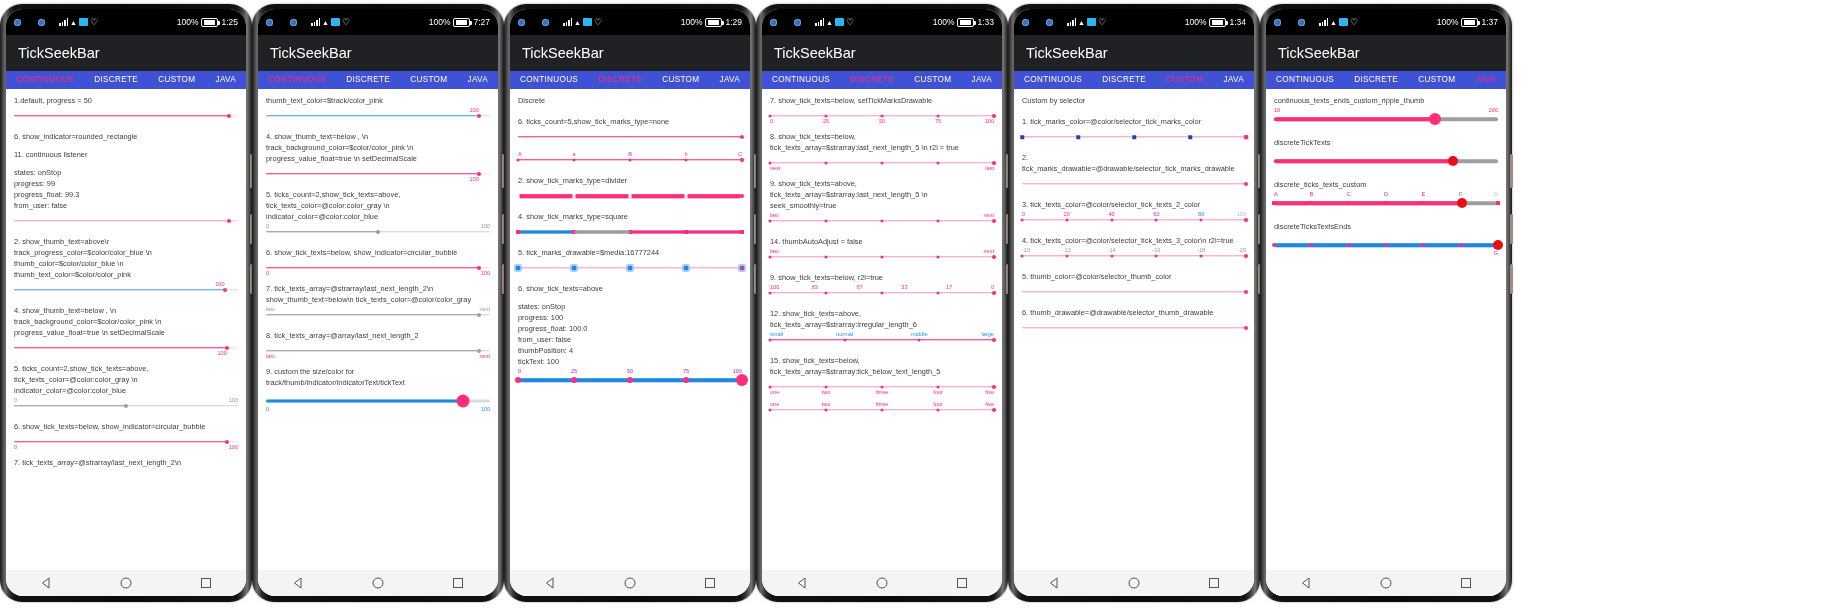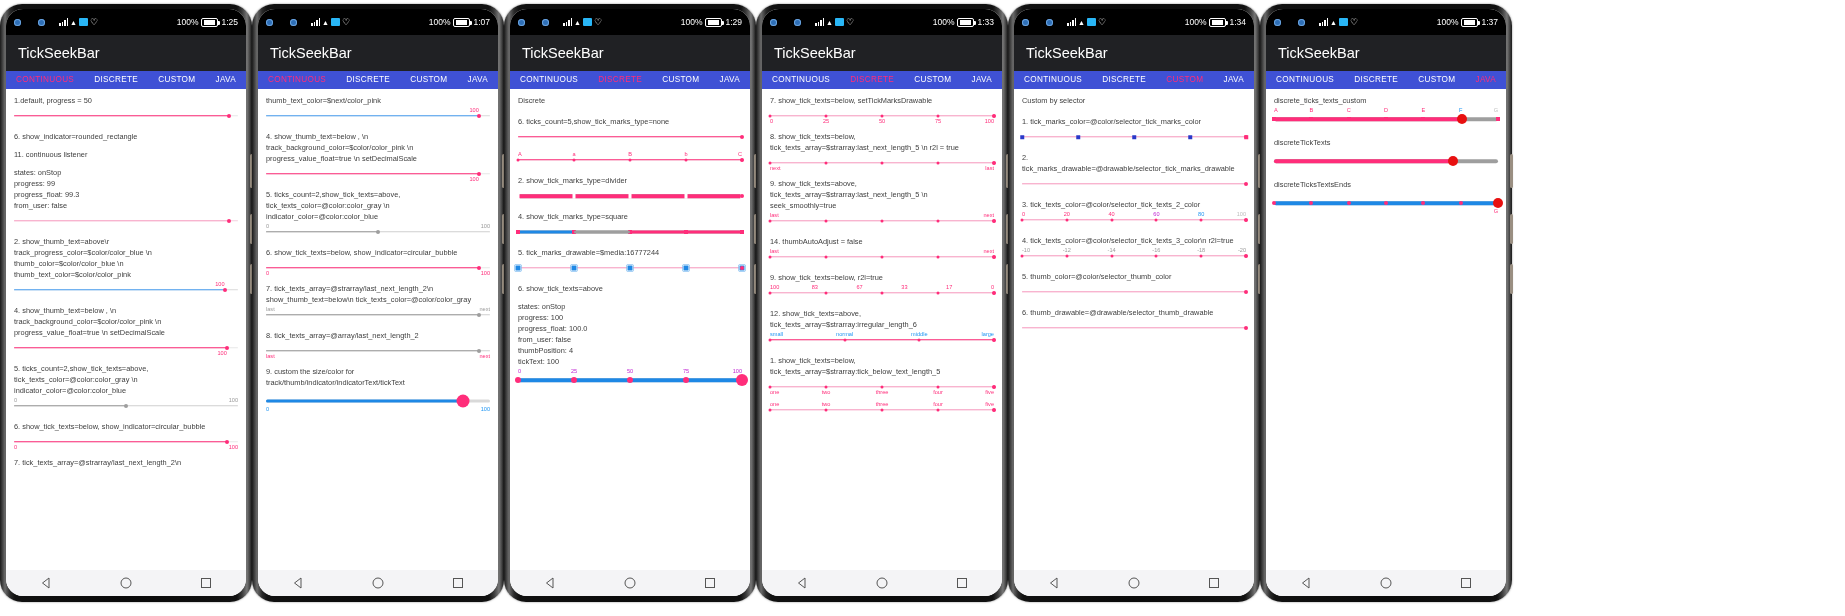--- a/index.html
+++ b/index.html
@@ -298,35 +298,35 @@
             </span>
             <span class="wifi" style="font-size: 7px;">▲</span>
             <span class="chip-blue"></span>
             <span class="shield">♡</span>
           </div>
           <div class="sb-right">
             <span>100%</span>
             <span class="batt">
               <i></i>
             </span>
-            <span>1:07</span>
+            <span>7:27</span>
           </div>
         </div>
         <div class="appbar">
           <span>TickSeekBar</span>
         </div>
         <div class="tabs">
           <div class="tab active">CONTINUOUS</div>
           <div class="tab">DISCRETE</div>
           <div class="tab">CUSTOM</div>
           <div class="tab">JAVA</div>
         </div>
         <div class="content">
           <div class="blk">
-            <div class="lbl">thumb_text_color=$next/color_pink</div>
+            <div class="lbl">thumb_text_color=$track/color_pink</div>
             <div class="sb">
               <div class="track" style="background: rgb(217, 217, 217); height: 1.4px;"></div>
               <div class="prog" style="background: rgb(77, 163, 245); height: 1.4px; width: 95%;"></div>
               <div class="thumb" style="left: 95%; background: rgb(255, 45, 122);"></div>
               <div class="thumbtext above" style="left: 95%; transform: translateX(-100%);">100</div>
             </div>
           </div>
           <div class="blk">
             <div class="lbl">4. show_thumb_text=below , \n track_background_color=$color/color_pink \n progress_value_float=true \n setDecimalScale</div>
             <div class="sb">
@@ -689,21 +689,21 @@
               <div class="tick" style="left: 66.6667%;"></div>
               <div class="tick" style="left: 100%;"></div>
               <div class="ticktext above blue" style="left: 0%; transform: translateX(0px);">small</div>
               <div class="ticktext above blue" style="left: 33.3333%;">normal</div>
               <div class="ticktext above blue" style="left: 66.6667%;">middle</div>
               <div class="ticktext above blue" style="left: 100%; transform: translateX(-100%);">large</div>
               <div class="thumb" style="left: 100%; background: rgb(255, 45, 122);"></div>
             </div>
           </div>
           <div class="blk">
-            <div class="lbl">1. show_tick_texts=below, tick_texts_array=$strarray:tick_below_text_length_5</div>
+            <div class="lbl">15. show_tick_texts=below, tick_texts_array=$strarray:tick_below_text_length_5</div>
             <div class="sb">
               <div class="track" style="background: rgb(243, 208, 222); height: 1.4px;"></div>
               <div class="prog" style="background: rgb(249, 168, 200); height: 1.4px; width: 100%;"></div>
               <div class="tick" style="left: 0%;"></div>
               <div class="tick" style="left: 25%;"></div>
               <div class="tick" style="left: 50%;"></div>
               <div class="tick" style="left: 75%;"></div>
               <div class="tick" style="left: 100%;"></div>
               <div class="ticktext below" style="left: 0%; transform: translateX(0px);">one</div>
               <div class="ticktext below" style="left: 25%;">two</div>
@@ -920,20 +920,38 @@
         <div class="appbar">
           <span>TickSeekBar</span>
         </div>
         <div class="tabs">
           <div class="tab">CONTINUOUS</div>
           <div class="tab">DISCRETE</div>
           <div class="tab">CUSTOM</div>
           <div class="tab active">JAVA</div>
         </div>
         <div class="content">
+          <div class="blk">
+            <div class="lbl">continuous_texts_ends_custom_ripple_thumb</div>
+            <div class="sb tall">
+              <div class="track" style="background: rgb(158, 158, 158); height: 3.5px;"></div>
+              <div class="prog" style="background: rgb(255, 45, 122); height: 3.5px; width: 72%;"></div>
+              <div class="ticktext above" style="left: 0%; transform: translateX(0px);">10</div>
+              <div class="ticktext above" style="left: 100%; transform: translateX(-100%);">200</div>
+              <div class="thumb big" style="left: 72%;"></div>
+            </div>
+          </div>
+          <div class="blk">
+            <div class="lbl">discreteTickTexts</div>
+            <div class="sb tall">
+              <div class="track" style="background: rgb(158, 158, 158); height: 3.5px;"></div>
+              <div class="prog" style="background: rgb(255, 45, 122); height: 3.5px; width: 80%;"></div>
+              <div class="thumb big2" style="left: 80%; background: rgb(232, 16, 16);"></div>
+            </div>
+          </div>
           <div class="blk">
             <div class="lbl">discrete_ticks_texts_custom</div>
             <div class="sb tall">
               <div class="track" style="background: rgb(158, 158, 158); height: 3.5px;"></div>
               <div class="prog" style="background: rgb(255, 45, 122); height: 3.5px; width: 84%;"></div>
               <div class="tick sq" style="left: 0%; width: 4px; height: 4px;"></div>
               <div class="tick sq" style="left: 16.6667%; width: 4px; height: 4px;"></div>
               <div class="tick sq" style="left: 33.3333%; width: 4px; height: 4px;"></div>
               <div class="tick sq" style="left: 50%; width: 4px; height: 4px;"></div>
               <div class="tick sq" style="left: 66.6667%; width: 4px; height: 4px;"></div>
@@ -943,28 +961,20 @@
               <div class="ticktext above" style="left: 16.6667%; color: rgb(255, 45, 122);">B</div>
               <div class="ticktext above" style="left: 33.3333%; color: rgb(255, 45, 122);">C</div>
               <div class="ticktext above" style="left: 50%; color: rgb(255, 45, 122);">D</div>
               <div class="ticktext above" style="left: 66.6667%; color: rgb(255, 45, 122);">E</div>
               <div class="ticktext above" style="left: 83.3333%; color: rgb(33, 150, 243);">F</div>
               <div class="ticktext above" style="left: 100%; transform: translateX(-100%); color: rgb(189, 189, 189);">G</div>
               <div class="thumb big2" style="left: 84%; background: rgb(232, 16, 16);"></div>
             </div>
           </div>
           <div class="blk">
-            <div class="lbl">discreteTickTexts</div>
-            <div class="sb tall">
-              <div class="track" style="background: rgb(158, 158, 158); height: 3.5px;"></div>
-              <div class="prog" style="background: rgb(255, 45, 122); height: 3.5px; width: 80%;"></div>
-              <div class="thumb big2" style="left: 80%; background: rgb(232, 16, 16);"></div>
-            </div>
-          </div>
-          <div class="blk">
             <div class="lbl">discreteTicksTextsEnds</div>
             <div class="sb tall">
               <div class="track" style="background: rgb(207, 207, 207); height: 3.5px;"></div>
               <div class="prog" style="background: rgb(30, 136, 229); height: 3.5px; width: 100%;"></div>
               <div class="tick" style="left: 0%; width: 4px; height: 4px;"></div>
               <div class="tick" style="left: 16.6667%; width: 4px; height: 4px;"></div>
               <div class="tick" style="left: 33.3333%; width: 4px; height: 4px;"></div>
               <div class="tick" style="left: 50%; width: 4px; height: 4px;"></div>
               <div class="tick" style="left: 66.6667%; width: 4px; height: 4px;"></div>
               <div class="tick" style="left: 83.3333%; width: 4px; height: 4px;"></div>

